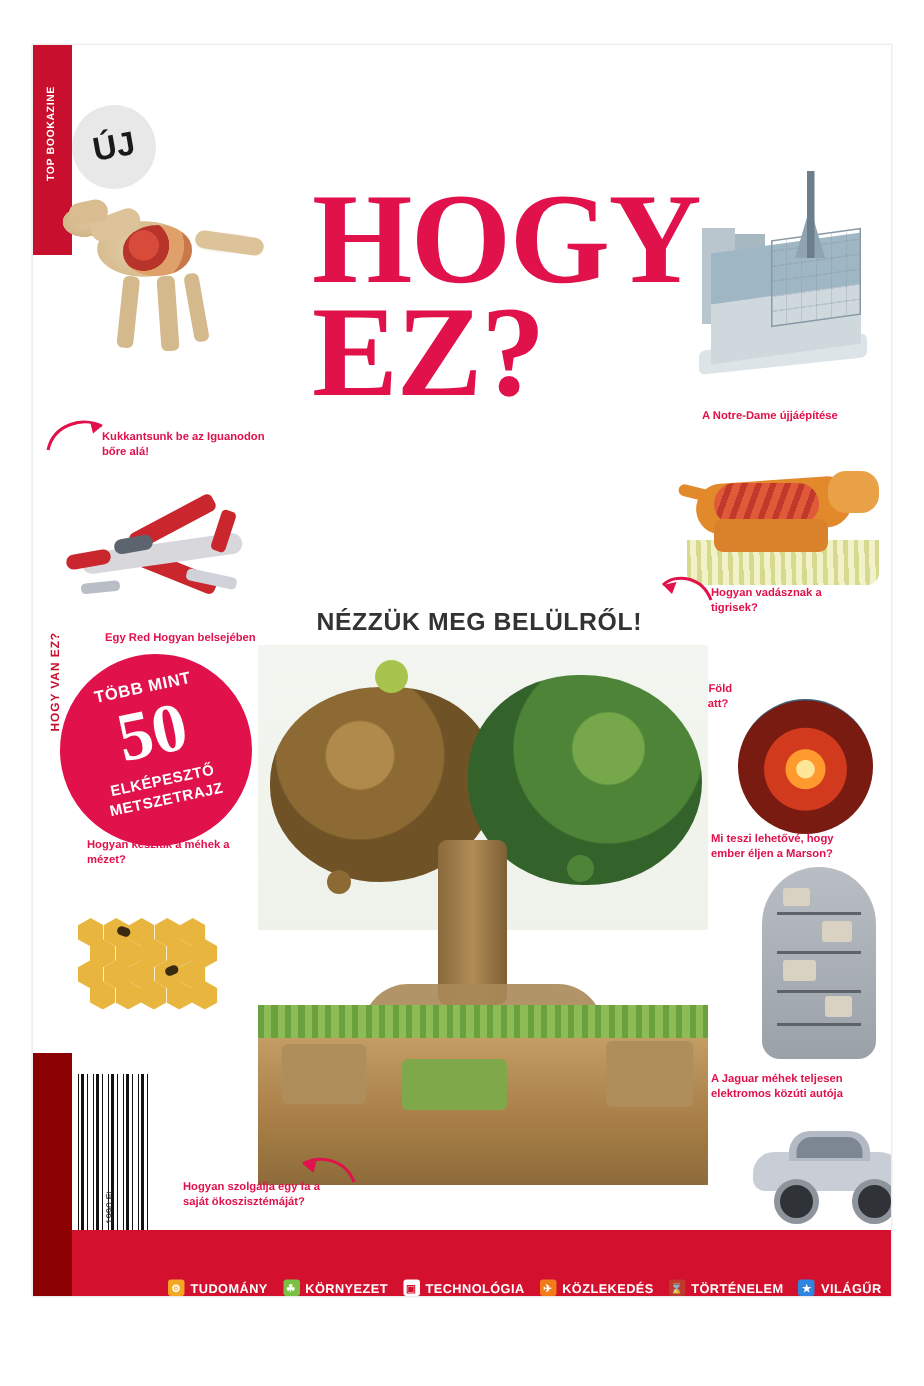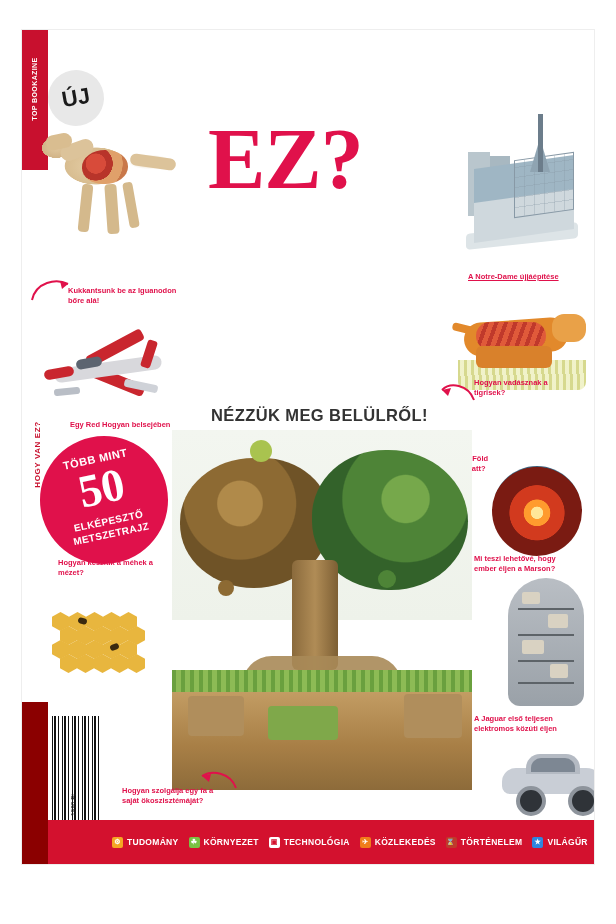--- a/index.html
+++ b/index.html
@@ -300,21 +300,21 @@
 
   
   .footer {
     position: absolute;
     left: 26px;
     top: 790px;
     width: 546px;
     height: 44px;
     background: #d3112e;
     display: flex;
-    align-items: center;
+    align-items: flex-end;
     padding-left: 64px;
     box-sizing: border-box;
     gap: 10px;
   }
   .fcat { display:flex; align-items:center; gap:4px; color:#ffffff; font-size:8.5px; font-weight:bold; letter-spacing:0.3px;}
   .fdot { width:11px; height:11px; border-radius:2px; display:flex; align-items:center; justify-content:center; font-size:7px; color:#ffffff; font-weight:bold;}
 </style>
 </head>
 <body>
 
@@ -387,45 +387,46 @@
     <div class="cell" style="left:29px; top:72px;"></div>
     <div class="cell" style="left:46px; top:72px;"></div>
     <div class="cell" style="left:63px; top:72px;"></div>
     <div class="cell" style="left:80px; top:72px;"></div>
     <div class="bee" style="left:30px; top:36px; transform:rotate(18deg);"></div>
     <div class="bee" style="left:62px; top:62px; transform:rotate(-22deg);"></div>
   </div>
   <div class="caption" style="left:36px; top:528px; width:110px;">Hogyan készítik a méhek a mézet?</div>
 
   <div class="title-block">
+    <div class="title-line">HOGY</div>
     <div class="title-line">EZ?</div>
   </div>
   <div class="subtitle">NÉZZÜK MEG BELÜLRŐL!</div>
 
   <div class="illus cathedral">
     <div class="ground"></div>
     <div class="towerA"></div>
     <div class="towerB"></div>
     <div class="nave"></div>
     <div class="roof"></div>
     <div class="scaffold"></div>
     <div class="spire2"></div>
     <div class="spire"></div>
   </div>
-  <div class="caption" style="left:446px; top:242px; width:100px;text-decoration:underline;">A Notre-Dame újjáépítése</div>
+  <div class="caption" style="left:446px; top:242px; width:100px;">A Notre-Dame újjáépítése</div>
 
   <div class="illus tiger">
     <div class="grass"></div>
     <div class="tail"></div>
     <div class="body"></div>
     <div class="muscle"></div>
     <div class="legs"></div>
     <div class="head"></div>
   </div>
-  <div class="caption" style="left:452px; top:348px; width:100px;">Hogyan vadásznak a tigrisek?</div>
+  <div class="caption" style="left:452px; top:360px; width:100px;">Hogyan vadásznak a tigrisek?</div>
   <div class="swoosh" style="left:418px; top:348px;">
     <svg width="36" height="26" viewBox="0 0 36 26">
         <path d="M34 22 C 28 6, 10 4, 2 12" stroke="#e0114b" stroke-width="2" fill="none"></path>
         <path d="M2 12 l9 -2 l-3 8 z" fill="#e0114b"></path>
       </svg>
   </div>
 
   <div class="illus earth"></div>
   <div class="caption" style="left:414px; top:424px; width:80px;">Mi rejlik a Föld felszíne alatt?</div>
 
@@ -441,21 +442,21 @@
   </div>
   <div class="caption" style="left:452px; top:524px; width:84px;">Mi teszi lehetővé, hogy ember éljen a Marson?</div>
 
   <div class="illus car">
     <div class="bodyc"></div>
     <div class="roofc"></div>
     <div class="glass"></div>
     <div class="wh" style="left:18px;"></div>
     <div class="wh" style="left:70px;"></div>
   </div>
-  <div class="caption" style="left:452px; top:684px; width:108px;">A Jaguar első teljesen elektromos közúti éljen</div>
+  <div class="caption" style="left:452px; top:684px; width:108px;">A Jaguar méhek teljesen elektromos közúti autója</div>
 
   <div class="illus forest">
     <div class="sky"></div>
     <div class="canopyL"></div>
     <div class="canopyR"></div>
     <div class="trunk"></div>
     <div class="roots"></div>
     <div class="soil"></div>
     <div class="grass"></div>
     <div class="log" style="left:16px; top:266px; width:56px; height:40px;"></div>

